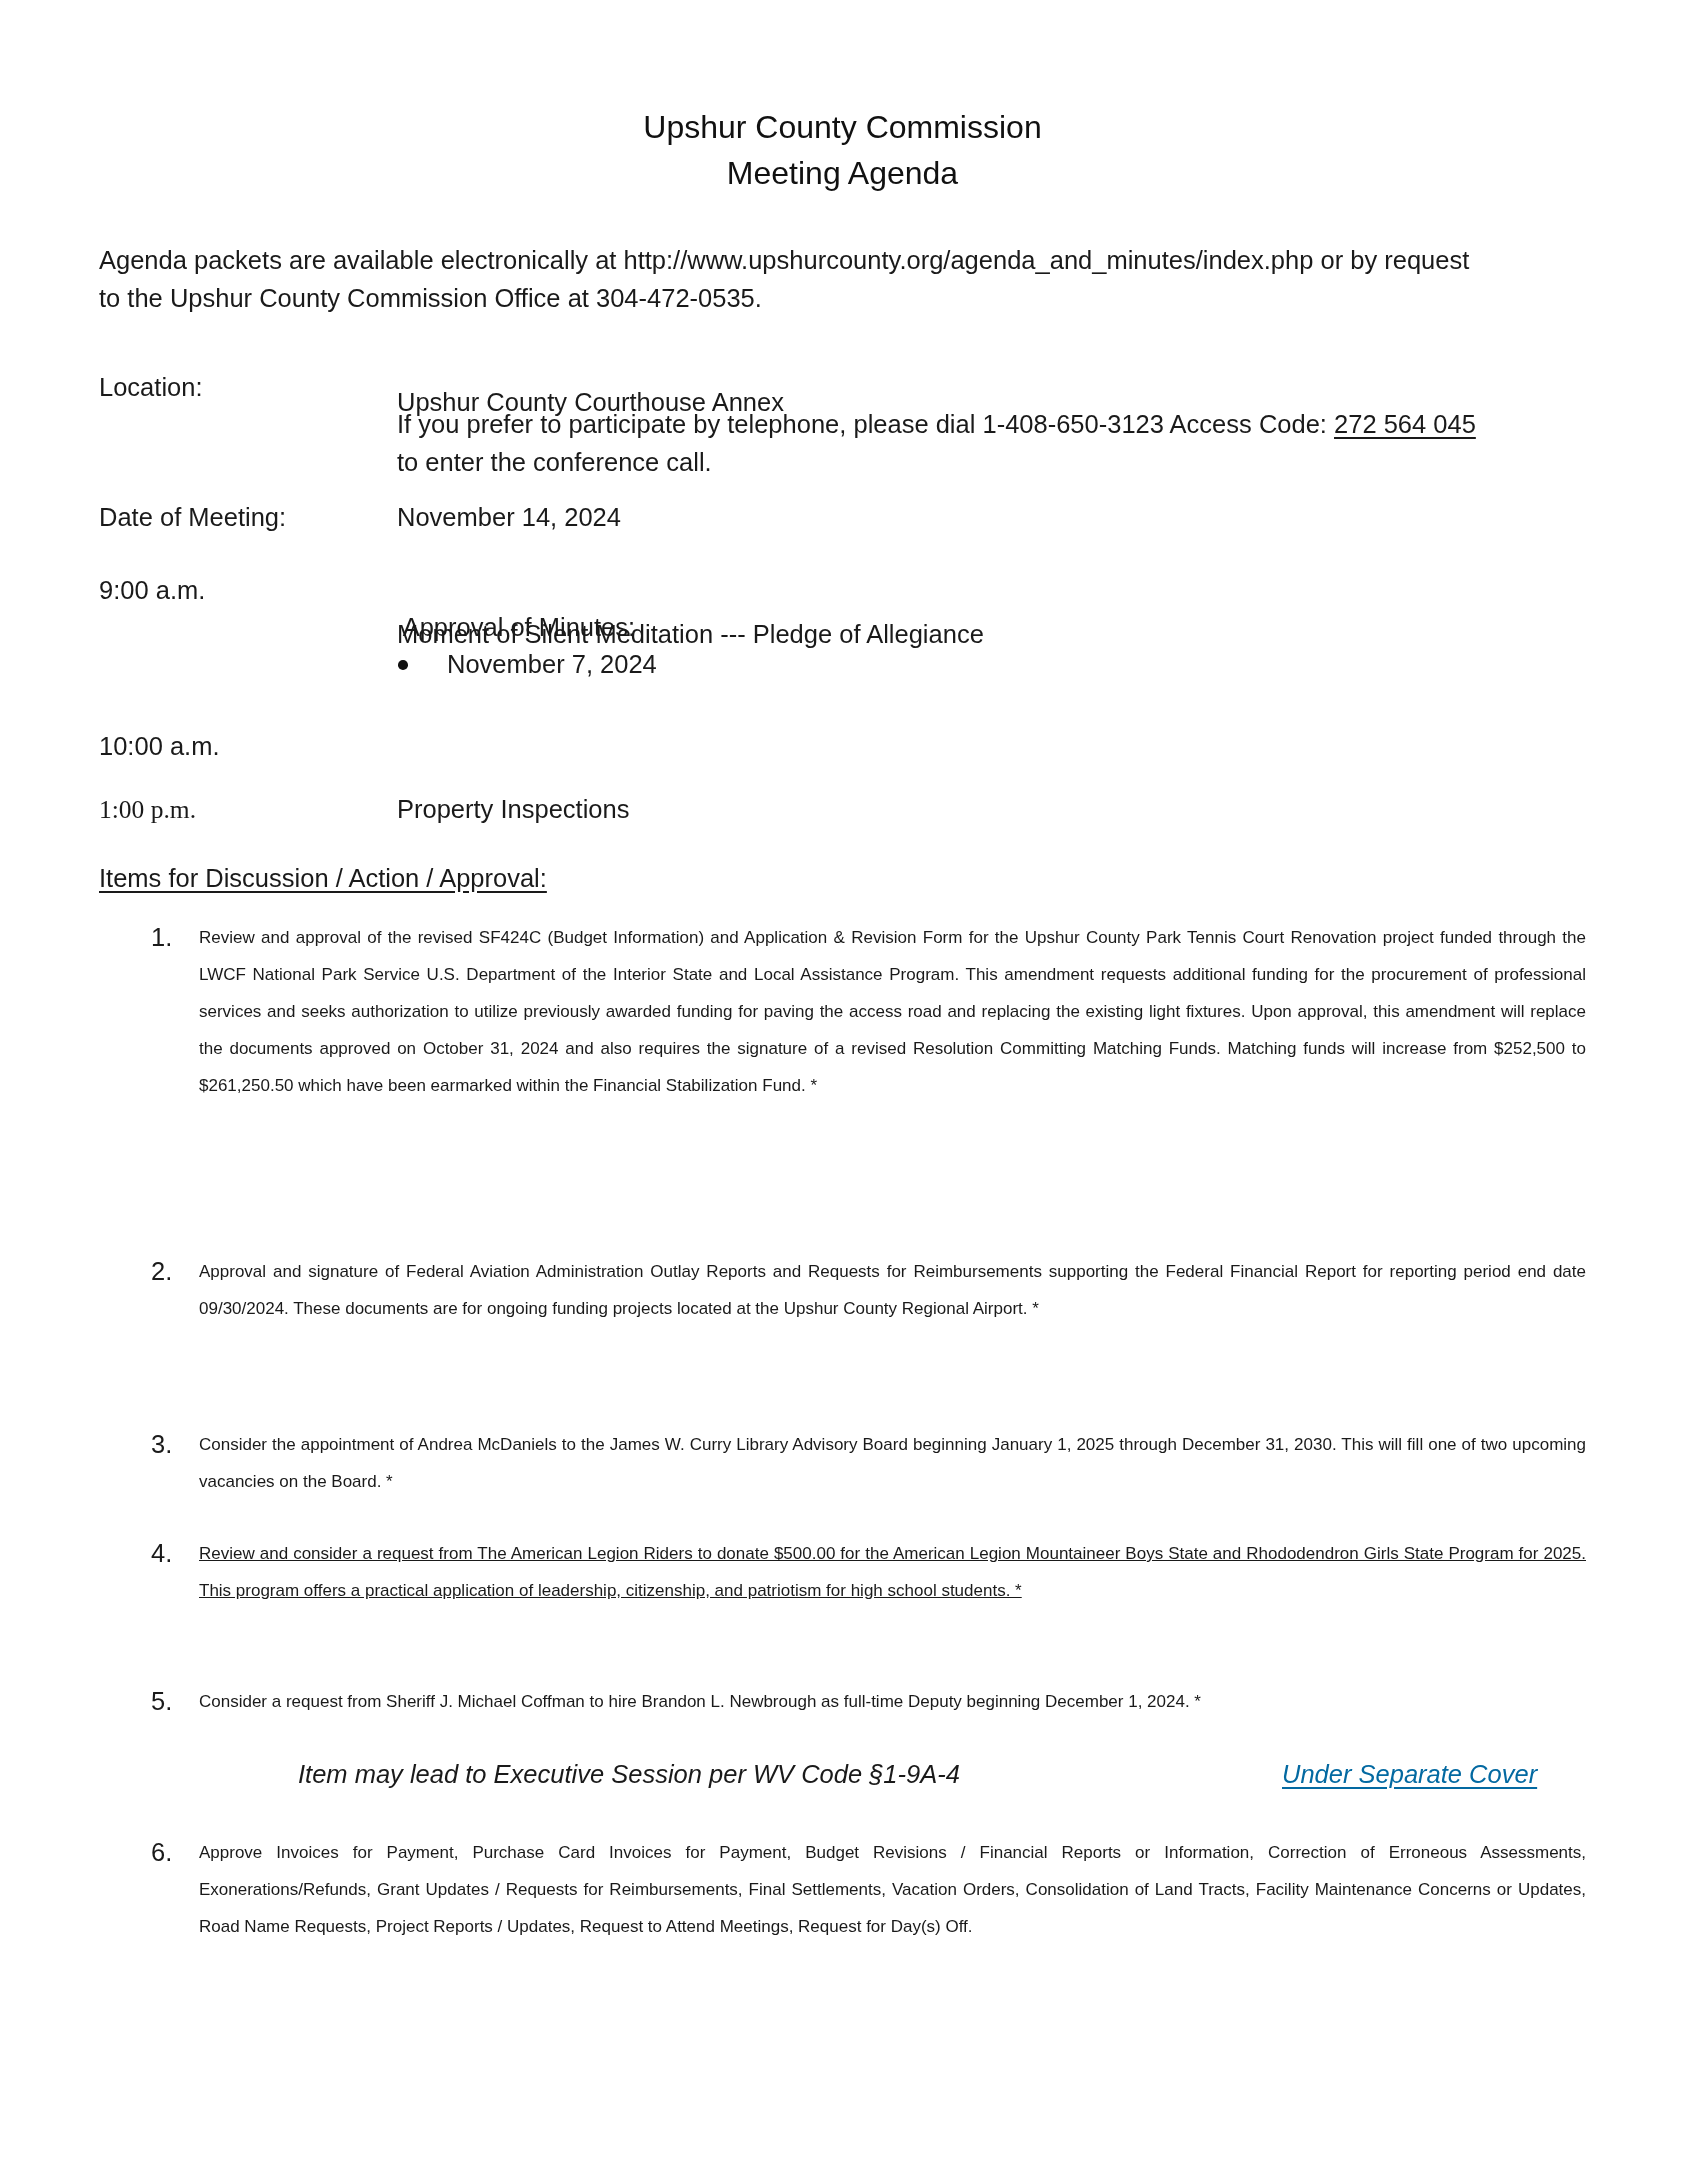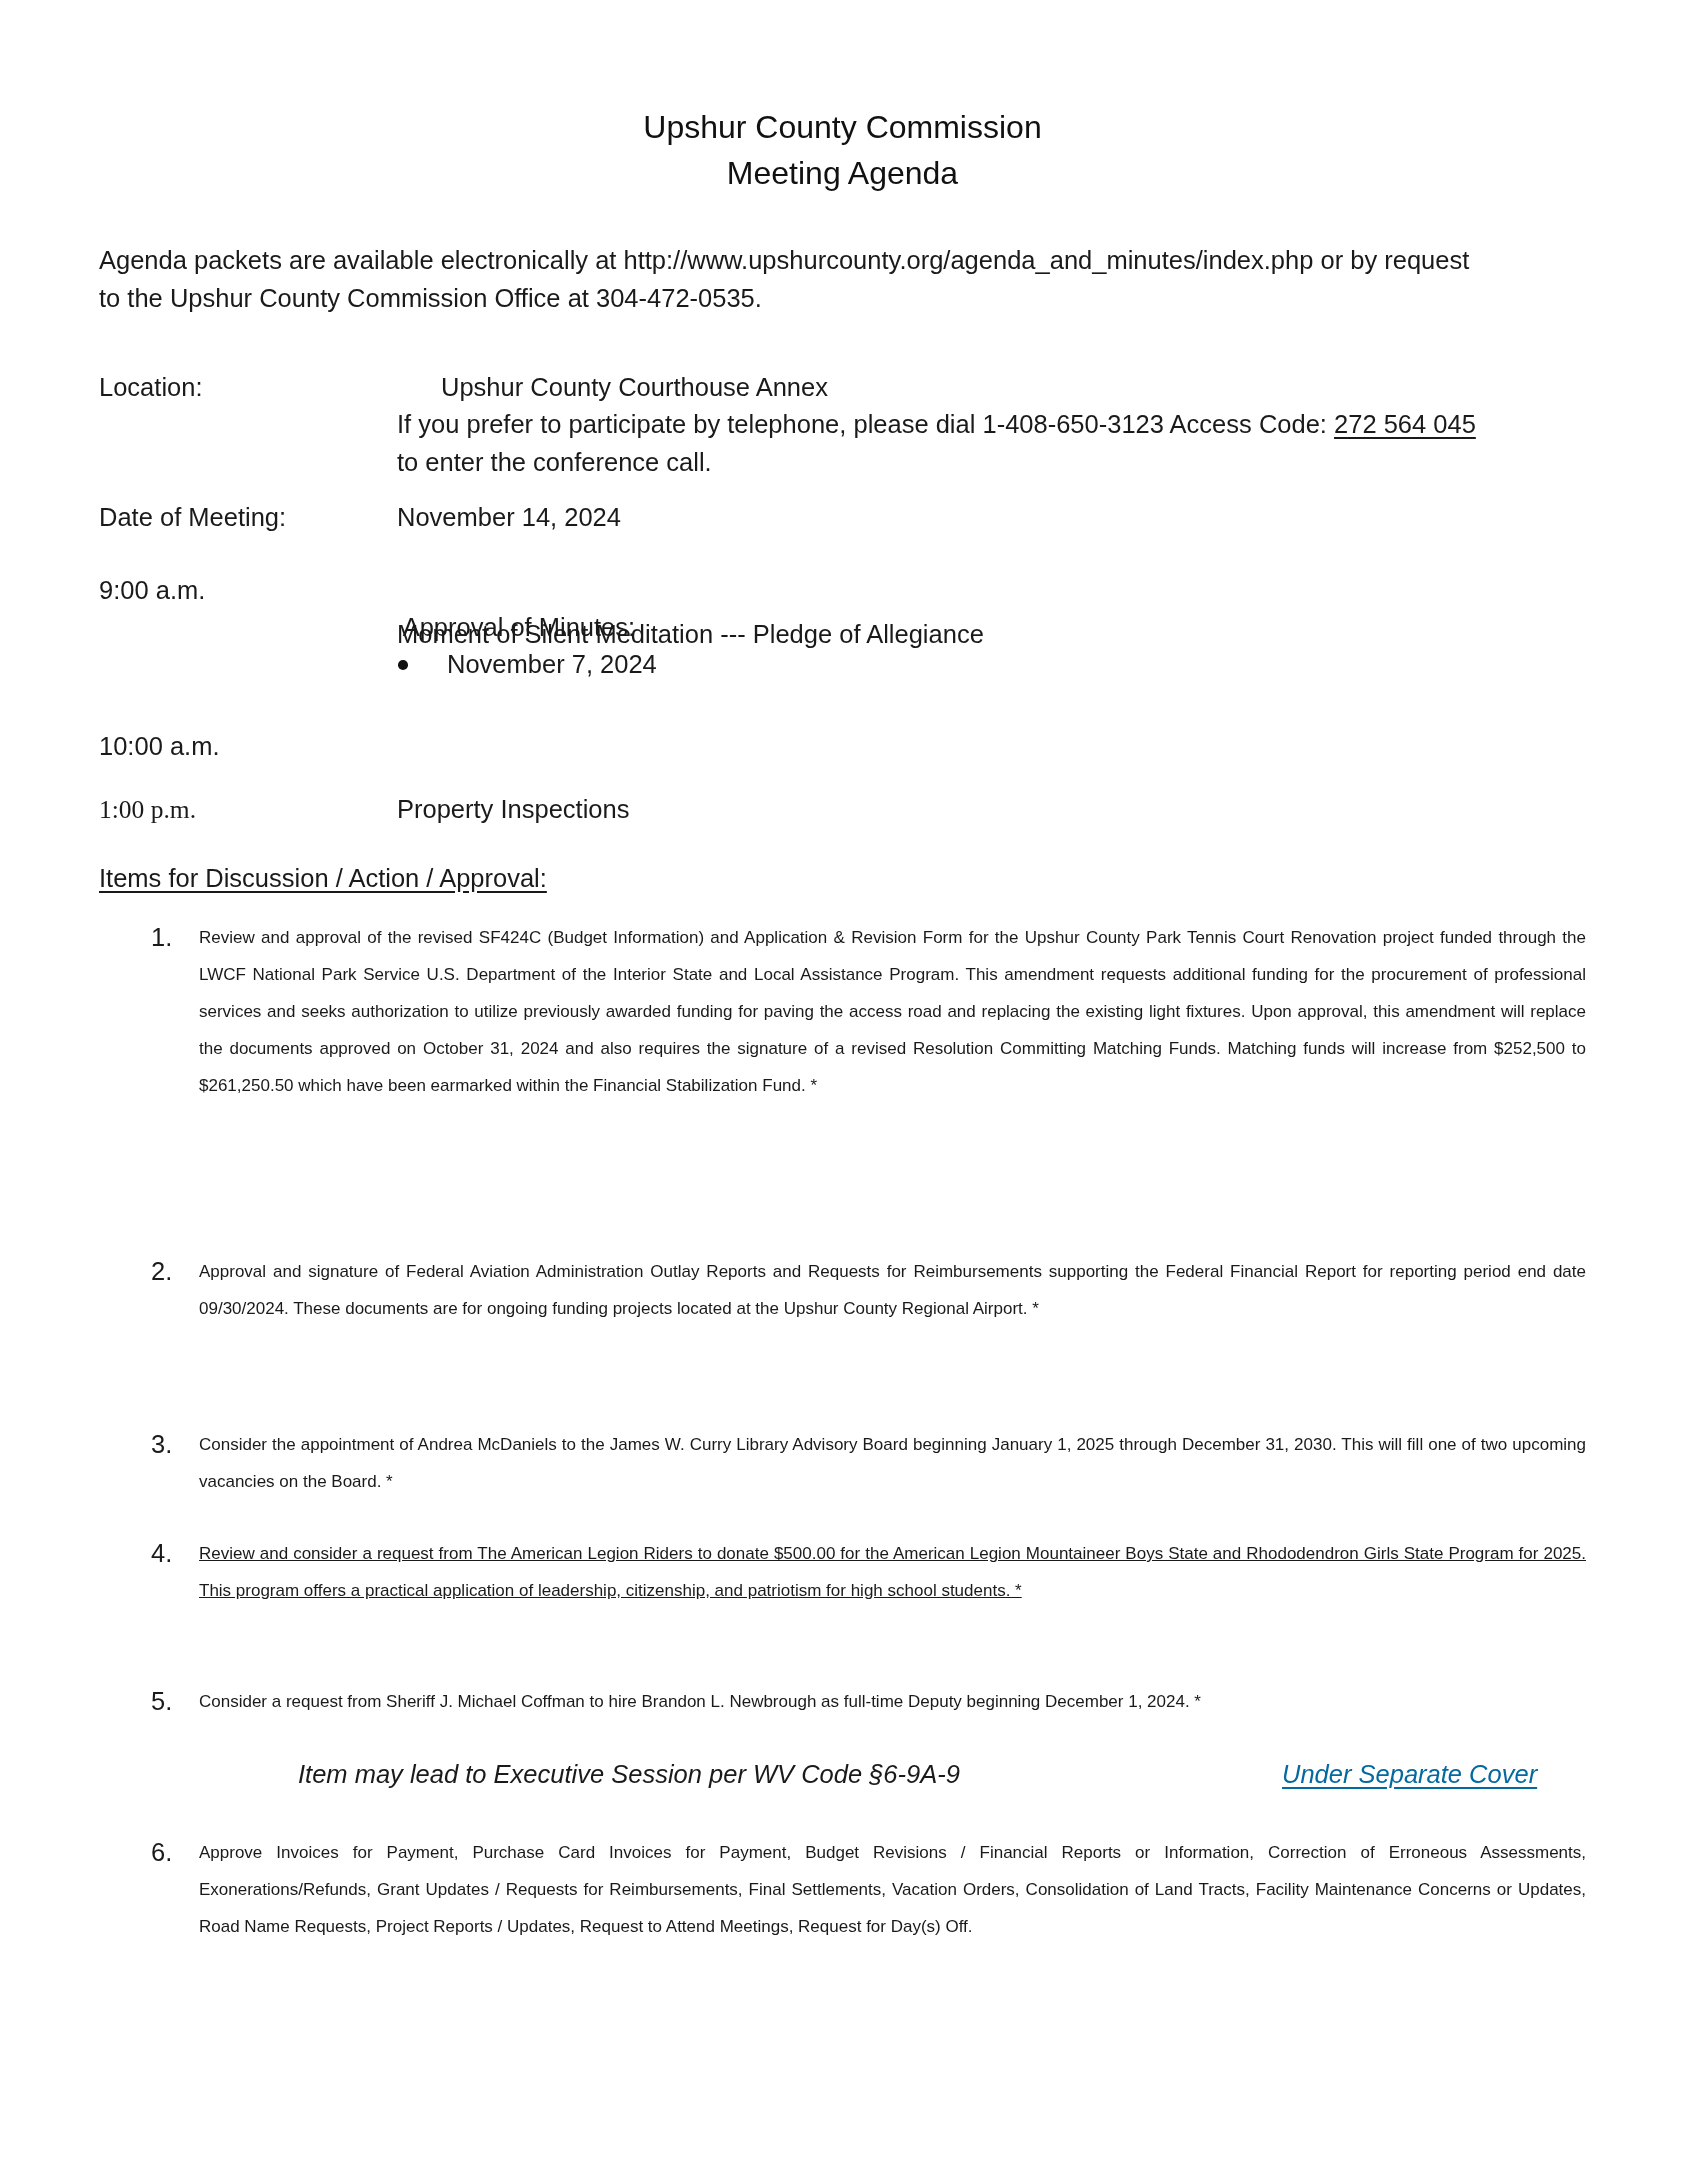--- a/index.html
+++ b/index.html
@@ -30,21 +30,21 @@
 
 <div class="page">
 
   <div class="title" style="top:109px;">Upshur County Commission</div>
   <div class="title" style="top:155px;">Meeting Agenda</div>
 
   <div class="abs txt" style="left:99px; top:242px;">Agenda packets are available electronically at http://www.upshurcounty.org/agenda_and_minutes/index.php or by request</div>
   <div class="abs txt" style="left:99px; top:280px;">to the Upshur County Commission Office at 304-472-0535.</div>
 
   <div class="abs txt" style="left:99px; top:369px;">Location:</div>
-  <div class="abs txt" style="left:397px; top:369px;margin-left:44px;">Upshur County Courthouse Annex</div>
+  <div class="abs txt" style="left:397px; top:384px;">Upshur County Courthouse Annex</div>
   <div class="abs txt" style="left:397px; top:406px;">
     <span>If you prefer to participate by telephone, please dial 1-408-650-3123 Access Code: </span><span class="ul">272 564 045</span>
   </div>
   <div class="abs txt" style="left:397px; top:444px;">to enter the conference call.</div>
 
   <div class="abs txt" style="left:99px; top:499px;">Date of Meeting:</div>
   <div class="abs txt" style="left:397px; top:499px;">November 14, 2024</div>
 
   <div class="abs txt" style="left:99px; top:572px;">9:00 a.m.</div>
   <div class="abs txt" style="left:397px; top:572px;margin-top:44px;">Moment of Silent Meditation --- Pledge of Allegiance</div>
@@ -66,20 +66,20 @@
   <div class="block justify" style="left:199px; top:1253px; width:1387px;">Approval and signature of Federal Aviation Administration Outlay Reports and Requests for Reimbursements supporting the Federal Financial Report for reporting period end date 09/30/2024. These documents are for ongoing funding projects located at the Upshur County Regional Airport. *</div>
 
   <div class="num" style="left:151px; top:1426px;">3.</div>
   <div class="block justify" style="left:199px; top:1426px; width:1387px;">Consider the appointment of Andrea McDaniels to the James W. Curry Library Advisory Board beginning January 1, 2025 through December 31, 2030. This will fill one of two upcoming vacancies on the Board. *</div>
 
   <div class="num" style="left:151px; top:1535px;">4.</div>
   <div class="block justify" style="left:199px; top:1535px; width:1387px;text-decoration:underline;">Review and consider a request from The American Legion Riders to donate $500.00 for the American Legion Mountaineer Boys State and Rhododendron Girls State Program for 2025. This program offers a practical application of leadership, citizenship, and patriotism for high school students. *</div>
 
   <div class="num" style="left:151px; top:1683px;">5.</div>
   <div class="block justify" style="left:199px; top:1683px; width:1387px;">Consider a request from Sheriff J. Michael Coffman to hire Brandon L. Newbrough as full-time Deputy beginning December 1, 2024. *</div>
-  <div class="abs txt ital" style="left:298px; top:1756px;">Item may lead to Executive Session per WV Code §6-9A-9</div>
+  <div class="abs txt ital" style="left:298px; top:1756px;">Item may lead to Executive Session per WV Code §1-9A-4</div>
   <div class="abs txt link" style="left:1282px; top:1756px;">Under Separate Cover</div>
 
   <div class="num" style="left:151px; top:1834px;">6.</div>
   <div class="block justify" style="left:199px; top:1834px; width:1387px;">Approve Invoices for Payment, Purchase Card Invoices for Payment, Budget Revisions / Financial Reports or Information, Correction of Erroneous Assessments, Exonerations/Refunds, Grant Updates / Requests for Reimbursements, Final Settlements, Vacation Orders, Consolidation of Land Tracts, Facility Maintenance Concerns or Updates, Road Name Requests, Project Reports / Updates, Request to Attend Meetings, Request for Day(s) Off.</div>
 
 </div>
 
 
 </body></html>

